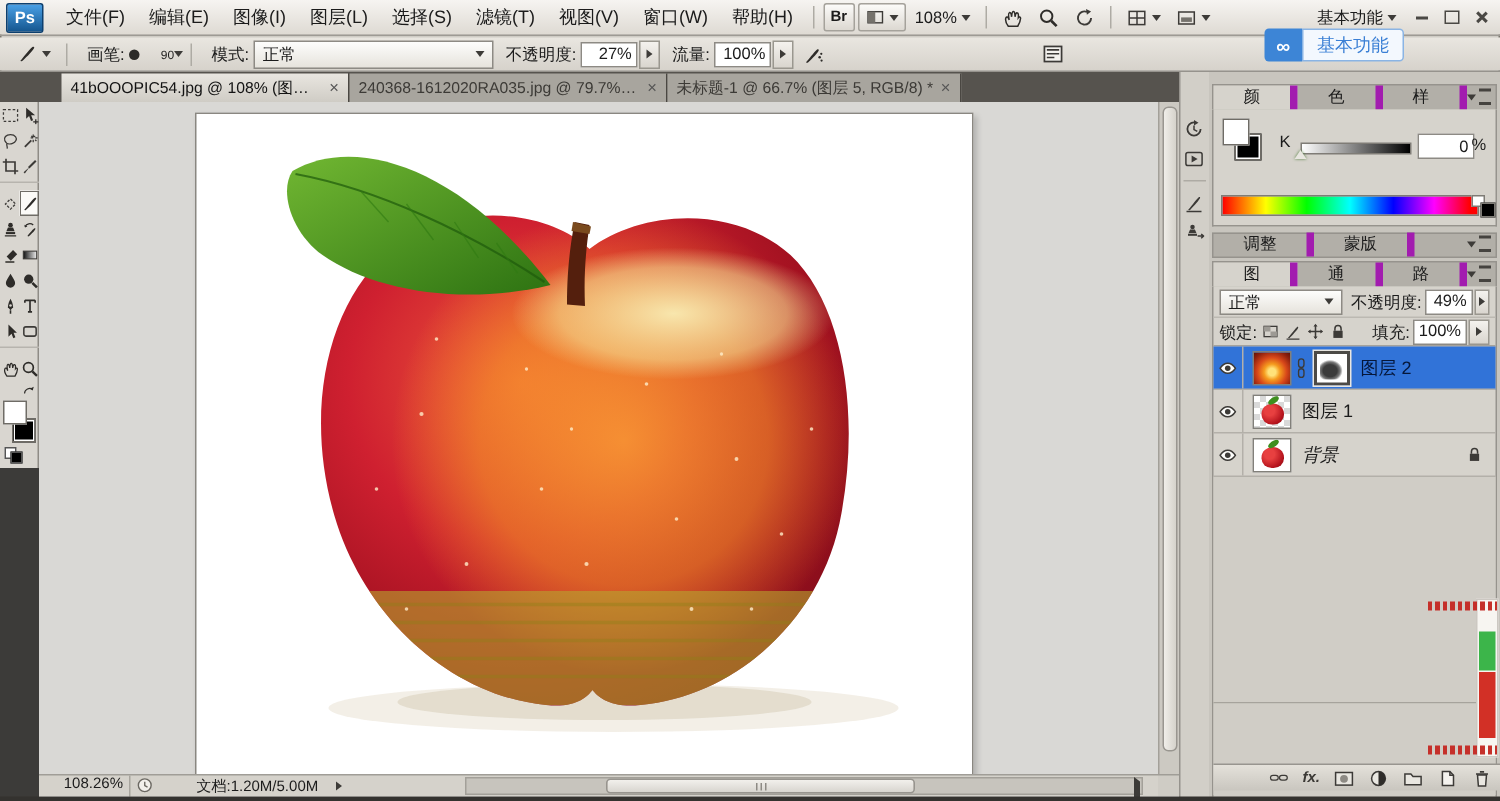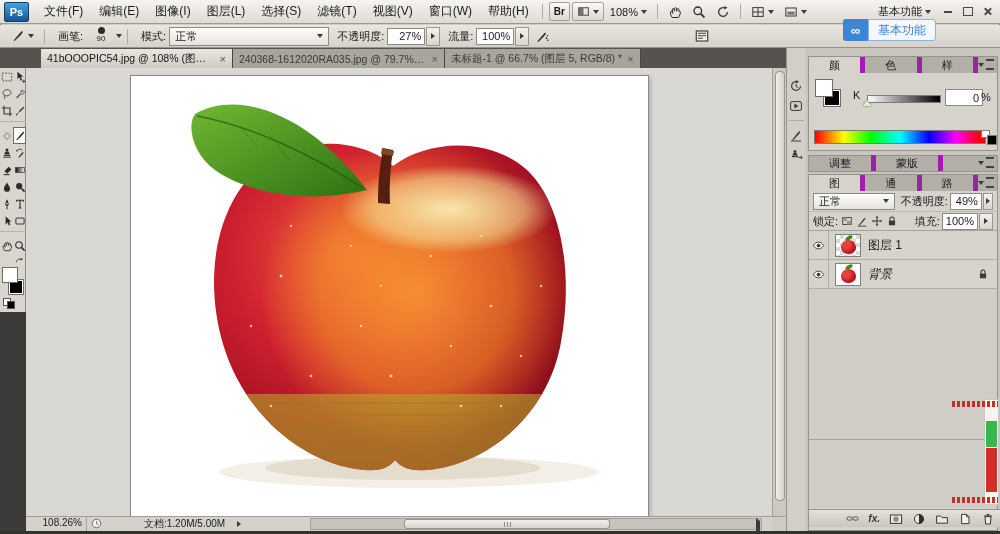--- a/index.html
+++ b/index.html
@@ -38,21 +38,21 @@
   .optbar{position:absolute;left:0;top:25px;width:1000px;height:23px;
     background:linear-gradient(#e9e6e0,#d6d2cb);border-bottom:1px solid #96938d;
     display:flex;align-items:center;padding-left:6px;box-sizing:border-box;font-size:11px;}
   .opt-label{margin:0 3px 0 8px;white-space:nowrap;}
   .valbox{height:15px;min-width:30px;background:#fff;border:1px solid #8d8a84;padding:0 3px;
     display:flex;align-items:center;justify-content:flex-end;font-size:11px;}
   .spin{width:12px;height:17px;margin-left:1px;border:1px solid #9a978f;background:linear-gradient(#f4f2ee,#d9d5ce);
     display:flex;align-items:center;justify-content:center;}
   .selbox{height:17px;border:1px solid #8d8a84;background:linear-gradient(#fdfdfc,#e6e3dc);
     display:flex;align-items:center;padding:0 5px;gap:20px;}
-  .brush-widget{width:30px;height:19px;display:flex;flex-direction:column;align-items:center;justify-content:flex-start;line-height:1;}
+  .brush-widget{width:30px;height:19px;display:flex;flex-direction:row;align-items:center;justify-content:space-between;line-height:1;}
   .brush-dot{width:7px;height:7px;border-radius:50%;background:#2c2b29;}
   .brush-size{font-size:8px;margin-top:1px;}
   
   .tabbar{position:absolute;left:0;top:48px;width:786px;height:20px;background:#56534e;
     display:flex;align-items:flex-end;padding-left:41px;box-sizing:border-box;}
   .tab{height:19px;display:flex;align-items:center;gap:5px;padding:0 6px;font-size:10.5px;
     border-right:1px solid #4a4742;white-space:nowrap;overflow:hidden;box-sizing:border-box;}
   .tab.active{background:linear-gradient(#e9e6e0,#cfccc5);color:#141414;}
   .tab.inactive{background:#a8a59e;color:#3c3a36;}
   .tab .x{font-size:11px;color:#555;}
@@ -73,21 +73,21 @@
   
   .docarea{position:absolute;left:26px;top:68px;width:746px;height:448px;background:#d9d8d5;overflow:hidden;}
   .canvas{position:absolute;left:104px;top:7px;width:517px;height:441px;background:#fff;
     border:1px solid #8a8781;box-shadow:2px 2px 4px rgba(0,0,0,.18);}
   .vscroll{position:absolute;left:772px;top:68px;width:14px;height:448px;background:#ccc9c2;border-left:1px solid #a3a099;box-sizing:border-box;}
   .vthumb{position:absolute;left:2px;top:3px;width:10px;height:430px;background:linear-gradient(90deg,#f0eee9,#d5d2cb);border:1px solid #999690;border-radius:4px;box-sizing:border-box;}
   
   .statusbar{position:absolute;left:26px;top:516px;width:746px;height:15px;background:#d5d2cb;
     border-top:1px solid #a09d97;display:flex;font-size:10px;box-sizing:border-box;}
   .zoomfield{width:52px;padding:0 4px;border-right:1px solid #a8a59e;display:flex;justify-content:flex-end;}
-  .docinfo{margin-left:41px;}
+  .docinfo{margin-left:28px;}
   .flyout{margin-left:12px;display:flex;align-items:center;}
   .hscroll{position:absolute;left:284px;top:1px;width:452px;height:12px;background:#c7c4bd;border:1px solid #a3a099;box-sizing:border-box;}
   .hthumb{position:absolute;left:93px;top:0px;width:206px;height:10px;background:linear-gradient(#f2f0ec,#d8d5cf);
     border:1px solid #979democracy;border:1px solid #97948e;border-radius:3px;display:flex;align-items:center;justify-content:center;gap:2px;box-sizing:border-box;}
   .grip{width:1px;height:5px;background:#8d8a84;}
   .harrow{position:absolute;right:1px;top:2px;}
   .corner{position:absolute;left:772px;top:516px;width:14px;height:15px;background:#cfccc5;border-top:1px solid #a09d97;box-sizing:border-box;}
   
   .dockstrip{position:absolute;left:786px;top:48px;width:20px;height:486px;background:#d2cfc8;
     border-left:1px solid #96938d;box-sizing:border-box;}
@@ -766,20 +766,35 @@
                 <use href="#i-lock"></use>
               </svg>
           </div>
           <span style="margin-left:auto;white-space:nowrap">填充:</span>
           <div class="valbox" style="min-width:28px;margin-left:2px">100%</div>
           <div class="spin" style="height:15px">
               <span class="cright"></span>
             </div>
         </div>
 
+        <div class="layerrow sel-blue">
+          <div class="eyecol">
+              <svg class="ic" width="13" height="13">
+                <use href="#i-eye"></use>
+              </svg>
+            </div>
+          <div class="thumb sunset"></div>
+          <svg class="ic" width="9" height="15" style="margin-left:2px">
+              <use href="#i-chain"></use>
+            </svg>
+          <div class="maskthumb">
+              <div class="maskblob"></div>
+            </div>
+          <span class="lname" style="color:#05173a">图层 2</span>
+        </div>
         <div class="layerrow">
           <div class="eyecol">
               <svg class="ic" width="13" height="13">
                 <use href="#i-eye"></use>
               </svg>
             </div>
           <div class="thumb checker">
               <span class="miniapple"></span>
               <span class="minileaf"></span>
             </div>

